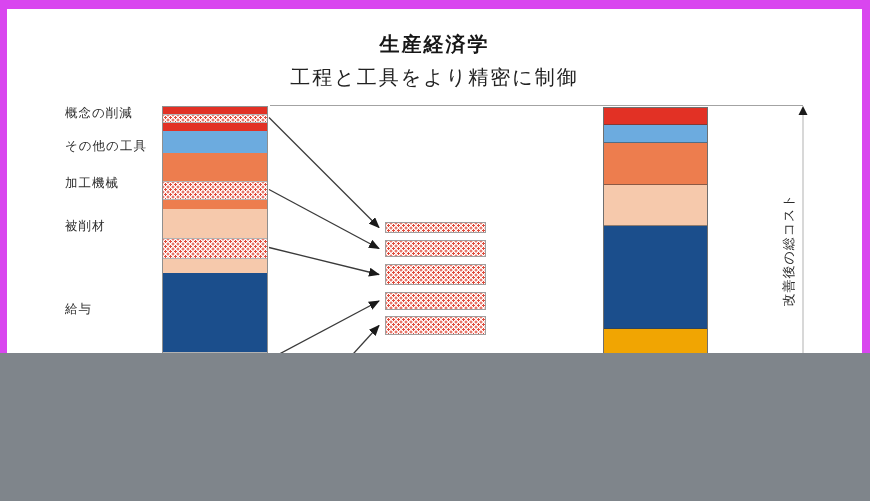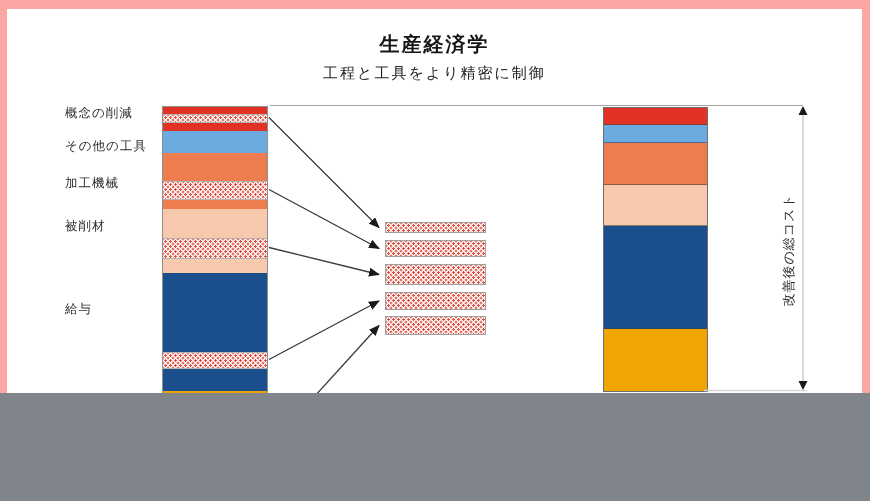--- a/index.html
+++ b/index.html
@@ -1,20 +1,20 @@
 <!DOCTYPE html>
 <html lang="ja"><head>
 <meta charset="utf-8">
 <style>
   html,body{margin:0;padding:0;}
   body{background:#7f858b;font-family:"Liberation Sans","DejaVu Sans",sans-serif;}
-  .stage{position:relative;width:870px;height:393px;background:#fca5a5;overflow:hidden;}
+  .stage{position:relative;width:870px;height:353px;background:#d946ef;overflow:hidden;}
   .page{position:absolute;left:7px;top:9px;width:855px;height:482px;background:#ffffff;overflow:hidden;}
   .title{position:absolute;left:0;top:22px;width:100%;text-align:center;font-size:20px;font-weight:bold;color:#161616;letter-spacing:2px;}
-  .subtitle{position:absolute;left:0;top:55px;width:100%;text-align:center;font-size:15px;color:#222;letter-spacing:2px;}
+  .subtitle{position:absolute;left:0;top:55px;width:100%;text-align:center;font-size:20px;color:#222;letter-spacing:2px;}
   .bar{position:absolute;display:flex;flex-direction:column;border:1px solid #8f8f8f;box-sizing:content-box;}
   #leftBar{left:155px;top:97px;width:104px;}
   #rightBar{left:596px;top:98px;width:103px;border-color:#6f6f6f;}
   .seg{width:100%;box-sizing:border-box;}
   #rightBar .seg{border-bottom:1px solid rgba(60,60,60,.55);}
   #rightBar .seg:last-child{border-bottom:none;}
   .dotted{
     background-color:#fff;
     background-image:
       radial-gradient(circle,#e04a3a 1px,transparent 1.35px),

